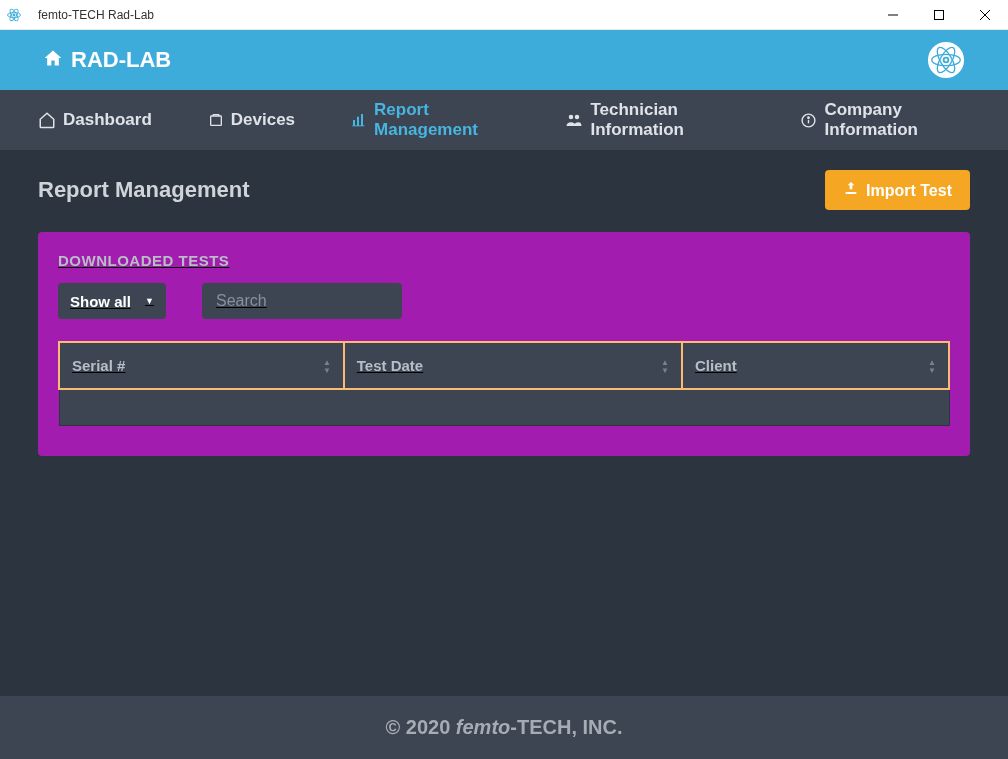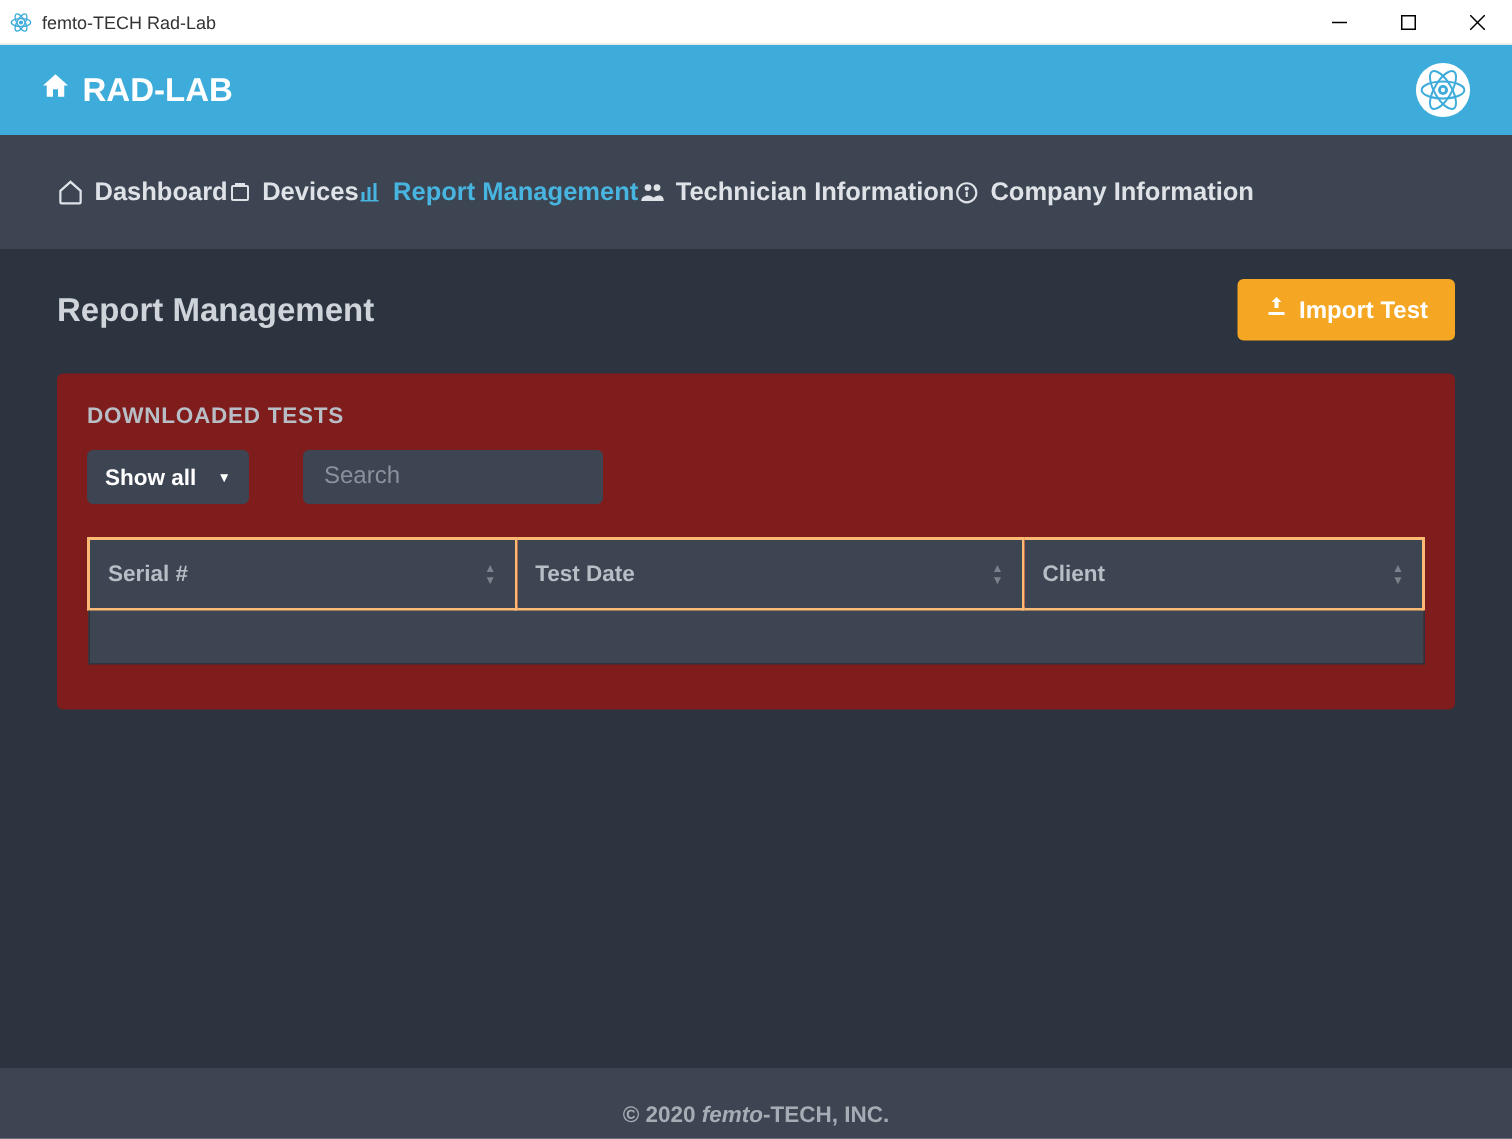--- a/index.html
+++ b/index.html
@@ -20,21 +20,21 @@
       background: #ffffff;
       display: flex;
       align-items: center;
       justify-content: space-between;
       padding-left: 6px;
       border-bottom: 1px solid #e8e8e8;
     }
     .titlebar-left {
       display: flex;
       align-items: center;
-      gap: 6px;
+      gap: 16px;
       text-align: right;
     }
     .titlebar-icon svg {
       display: block;
     }
     .titlebar-title {
       font-size: 12px;
       color: #333;
     }
     .titlebar-controls {
@@ -49,43 +49,44 @@
       color: #000;
       font-size: 11px;
     }
     
     .app-header {
       height: 60px;
       background: #3eacdb;
       display: flex;
       align-items: center;
       justify-content: space-between;
-      padding: 0 27px;
+      padding: 0 43px;
     }
     .brand {
       display: flex;
       align-items: center;
       gap: 8px;
       color: #fff;
       font-weight: 700;
       font-size: 22px;
     }
     .brand-icon {
       font-size: 20px;
     }
     .header-logo svg {
       display: block;
     }
     
     .navbar {
-      height: 76px;
+      height: 60px;
       background: #3c4551;
       display: flex;
       align-items: center;
       padding: 0 38px;
+      gap: 56px;
     }
     .nav-item {
       display: flex;
       align-items: center;
       gap: 7px;
       color: #dfe3e8;
       font-size: 17px;
       font-weight: 600;
       cursor: pointer;
     }
@@ -122,23 +123,24 @@
       border-radius: 4px;
       padding: 10px 18px;
       font-size: 16px;
       font-weight: 600;
       display: flex;
       align-items: flex-end;
       gap: 7px;
       cursor: pointer;
     }
     .panel {
-      background: #7f1d1d;
+      background: #a21caf;
       border-radius: 4px;
       padding: 20px 20px 30px 20px;
+      text-decoration: underline;
     }
     .panel-title {
       color: #b8bec6;
       font-size: 15px;
       font-weight: 700;
       letter-spacing: 0.5px;
       margin-bottom: 14px;
     }
     .controls-row {
       display: flex;
@@ -207,21 +209,21 @@
       height: 36px;
     }
     
     .footer {
       background: #3c4551;
       height: 63px;
       display: flex;
       align-items: center;
       justify-content: center;
       color: #a6acb4;
-      font-size: 15px;
+      font-size: 20px;
       font-weight: 600;
     }
     .footer em {
       font-style: italic;
     }
   </style>
 </head>
 <body>
 
 <div class="titlebar">

